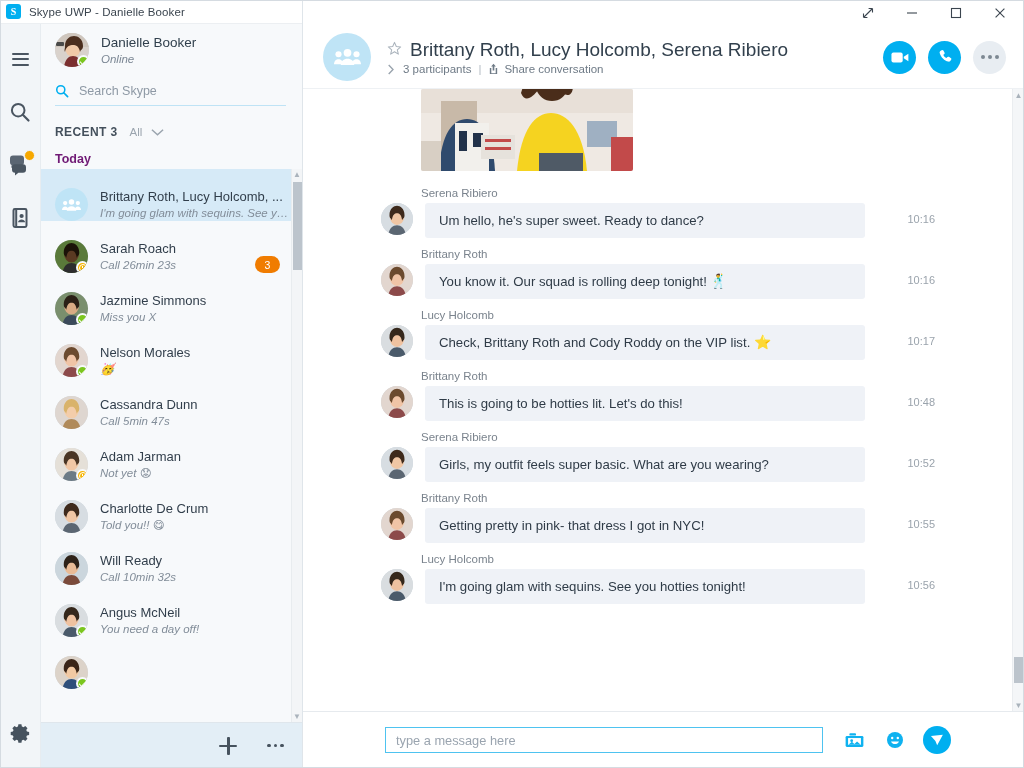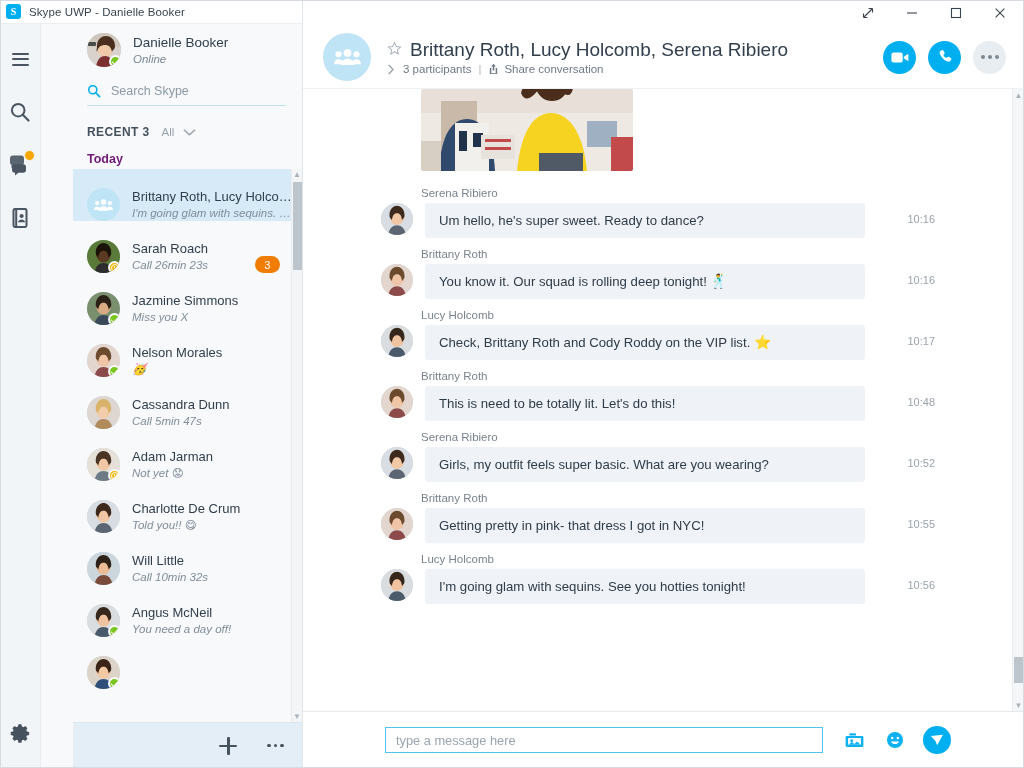--- a/index.html
+++ b/index.html
@@ -14,21 +14,21 @@
   
   .leftpanel{width:303px;height:768px;position:relative;background:#f7f9fb;
      border-right:1px solid #dfe5ea;box-sizing:border-box;display:flex;flex-direction:column;}
   .titlebar{height:23px;display:flex;align-items:center;padding-left:6px;
      background:#ffffff;border-bottom:1px solid #eceff2;}
   .skypelogo{width:15px;height:15px;border-radius:3px;background:#00aff0;color:#fff;
      font-size:10px;font-weight:bold;display:flex;align-items:center;justify-content:center;
      font-family:"Liberation Serif",serif;}
   .titletext{font-size:11.5px;color:#3b454f;margin-left:8px;letter-spacing:.1px;}
 
-  .leftbody{flex:1;display:flex;min-height:0;gap:32px;}
+  .leftbody{flex:1;display:flex;min-height:0;}
   .rail{width:41px;background:#f2f5f8;border-right:1px solid #e7ecf0;
      display:flex;flex-direction:column;align-items:center;padding-top:14px;box-sizing:border-box;}
   .railbtn{width:34px;height:42px;display:flex;align-items:center;justify-content:center;
      position:relative;margin-bottom:11px;cursor:pointer;}
   .hamb{width:17px;height:13px;display:flex;flex-direction:column;justify-content:space-between;}
   .hamb i{display:block;height:2px;background:#4a5561;border-radius:1px;}
   .railbtn svg{display:block;}
   .dot-badge{position:absolute;top:6px;right:2px;width:9px;height:9px;border-radius:50%;
      background:#f7a800;border:1.5px solid #f2f5f8;}
   .railspacer{flex:1;}
@@ -360,21 +360,21 @@
               <div class="conv">
                 <div class="avatar">
                   <svg class="ph" viewBox="0 0 34 34" preserveAspectRatio="xMidYMid slice">
                     <rect width="34" height="34" fill="#cbd6dd"></rect>
                     <ellipse cx="17" cy="14.5" rx="7.6" ry="8.8" fill="#e9bb96"></ellipse>
                     <path d="M9 13c0-7 4.6-10 8-10s8 3 8 10c0 3.6-1.6 2.6-2.6 5.4C21.6 12.6 19.6 11 17 11s-4.6 1.6-5.4 7.4C10.6 15.6 9 16.6 9 13z" fill="#2e2218"></path>
                     <path d="M7.6 34c1.2-7.6 5-10.4 9.4-10.4S25.2 26.4 26.4 34z" fill="#7a4a3a"></path>
                   </svg>
                 </div>
                 <div class="convtext">
-                  <div class="convname">Will Little</div>
+                  <div class="convname">Will Ready</div>
                   <div class="convsub">Call 10min 32s</div>
                 </div>
               </div>
               <div class="conv">
                 <div class="avatar">
                   <svg class="ph" viewBox="0 0 34 34" preserveAspectRatio="xMidYMid slice">
                     <rect width="34" height="34" fill="#d9dde0"></rect>
                     <ellipse cx="17" cy="14.5" rx="7.6" ry="8.8" fill="#efc2a0"></ellipse>
                     <path d="M9 13c0-7 4.6-10 8-10s8 3 8 10c0 3.6-1.6 2.6-2.6 5.4C21.6 12.6 19.6 11 17 11s-4.6 1.6-5.4 7.4C10.6 15.6 9 16.6 9 13z" fill="#35271b"></path>
                     <path d="M7.6 34c1.2-7.6 5-10.4 9.4-10.4S25.2 26.4 26.4 34z" fill="#4a5a6a"></path>
@@ -585,21 +585,21 @@
               <div class="msgauthor">Brittany Roth</div>
               <div class="msgrow">
                 <div class="avatar">
                   <svg class="ph" viewBox="0 0 34 34" preserveAspectRatio="xMidYMid slice">
                     <rect width="34" height="34" fill="#e2d6cf"></rect>
                     <ellipse cx="17" cy="14.5" rx="7.6" ry="8.8" fill="#f0c4a6"></ellipse>
                     <path d="M9 13c0-7 4.6-10 8-10s8 3 8 10c0 3.6-1.6 2.6-2.6 5.4C21.6 12.6 19.6 11 17 11s-4.6 1.6-5.4 7.4C10.6 15.6 9 16.6 9 13z" fill="#6b4a2e"></path>
                     <path d="M7.6 34c1.2-7.6 5-10.4 9.4-10.4S25.2 26.4 26.4 34z" fill="#8c4a4a"></path>
                   </svg>
                 </div>
-                <div class="bubble"><span>This is need to be totally lit. Let's do this!</span></div>
+                <div class="bubble"><span>This is going to be hotties lit. Let's do this!</span></div>
                 <div class="time">10:48</div>
               </div>
             </div>
             <div class="msg">
               <div class="msgauthor">Serena Ribiero</div>
               <div class="msgrow">
                 <div class="avatar">
                   <svg class="ph" viewBox="0 0 34 34" preserveAspectRatio="xMidYMid slice">
                     <rect width="34" height="34" fill="#d7dde2"></rect>
                     <ellipse cx="17" cy="14.5" rx="7.6" ry="8.8" fill="#f0c6a4"></ellipse>

